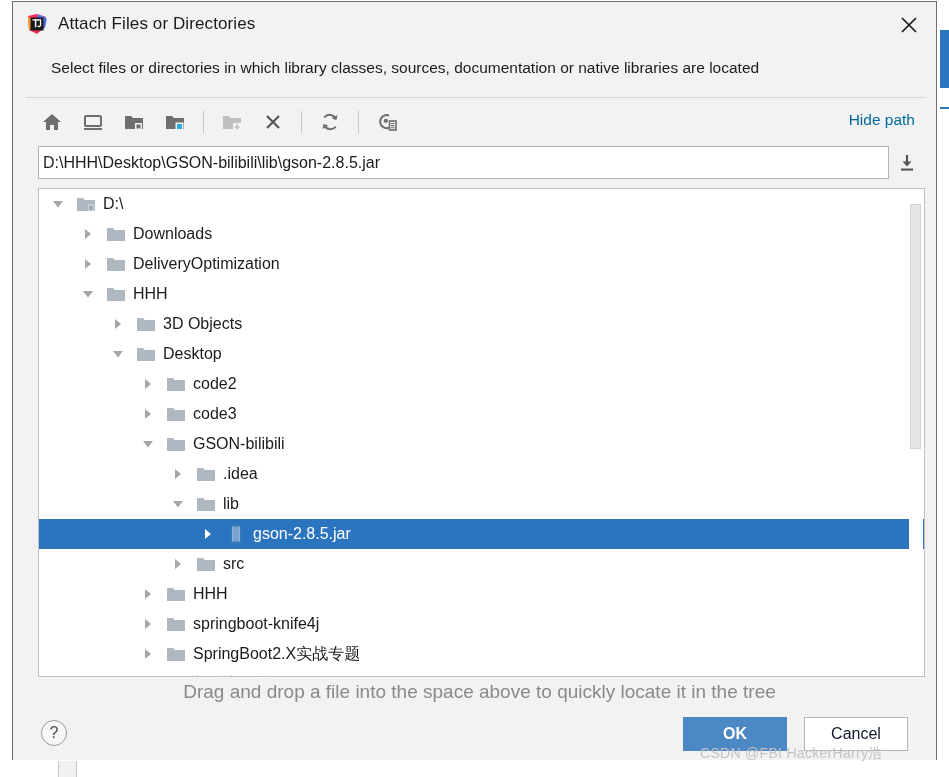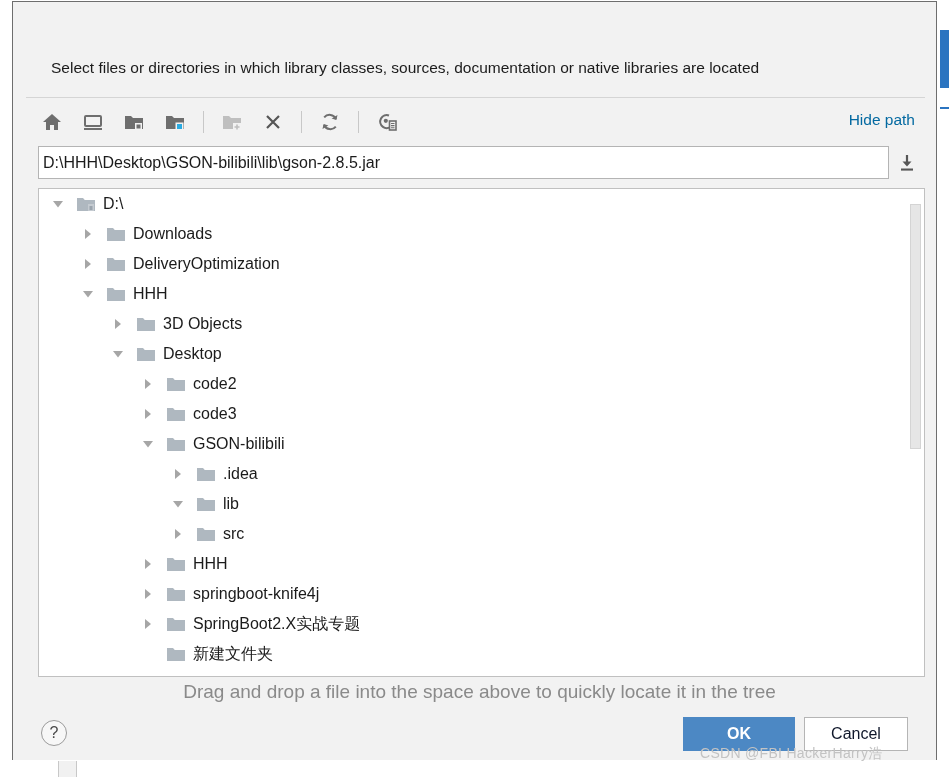--- a/index.html
+++ b/index.html
@@ -243,21 +243,21 @@
     top: 13px;
     height: 34px;
     font-family: "Liberation Sans", sans-serif;
     font-size: 16px;
     font-weight: bold;
     display: flex; align-items: center; justify-content: center;
     cursor: default;
   }
   .btn-ok {
     left: 670px;
-    width: 112px;
+    width: 104px;
     background: #4c88c4;
     color: #ffffff;
     border: 1px solid #4c88c4;
   }
   .btn-cancel {
     left: 791px;
     width: 104px;
     background: #ffffff;
     color: #0f172a;
     border: 1px solid #b5b5b5;
@@ -277,20 +277,40 @@
 
 <div id="page">
 
   <div class="bg-blue-strip"></div>
   <div class="bg-blue-strip2"></div>
   <div class="bg-grey-dot"></div>
   <div class="bg-bottom-tab"></div>
 
   <div id="dialog">
 
+    <div class="titlebar">
+      <span class="ij-logo">
+        <svg width="24" height="24" viewBox="0 0 24 24">
+          <path d="M3 4 L12 2 L21 5 L20 15 L12 22 L4 18 Z" fill="#fe2857"></path>
+          <path d="M12 2 L21 5 L20 14 L12 12 Z" fill="#9069d8"></path>
+          <path d="M3 4 L12 12 L4 18 Z" fill="#ff9c2e"></path>
+          <path d="M13 3 L22 7 L20 16 L12 19 Z" fill="#2b6fe0" opacity="0.75"></path>
+          <rect x="5.5" y="5.5" width="13" height="13" fill="#1b1b1b"></rect>
+          <rect x="7.5" y="7.3" width="6" height="1.3" fill="#ffffff"></rect>
+          <rect x="9.9" y="7.3" width="1.4" height="8" fill="#ffffff"></rect>
+          <path d="M12.6 7.3 h3.6 v5.6 a2.3 2.3 0 0 1 -4 1.6 l1.1 -1 a1 1 0 0 0 1.6 -0.6 v-4.3 h-2.3 z" fill="#ffffff"></path>
+        </svg>
+      </span>
+      <span class="title-text">Attach Files or Directories</span>
+      <span class="close-btn">
+        <svg width="30" height="30" viewBox="0 0 30 30">
+          <path d="M8 8 L22 22 M22 8 L8 22" stroke="#1b1b1b" stroke-width="1.7" fill="none"></path>
+        </svg>
+      </span>
+    </div>
 
     <div class="desc">Select files or directories in which library classes, sources, documentation or native libraries are located</div>
     <div class="hdr-divider"></div>
 
     <div class="toolbar">
 
       <span class="tb-btn" style="left:10px">
         <svg width="22" height="22" viewBox="0 0 22 22">
           <path d="M11 3 L20 11 H17 V19 H13 V14 H9 V19 H5 V11 H2 Z" fill="#6e6e6e"></path>
         </svg>
@@ -533,20 +553,37 @@
               </svg>
             </span>
             <span style="flex: 0 0 9px;"></span>
             <span class="ficon">
               <svg width="20" height="18" viewBox="0 0 20 18">
                 <path d="M1 3 h6 l1.8 2 H19 v11 H1 Z" fill="#afb8c0"></path>
               </svg>
             </span>
             <span class="label">lib</span>
           </div>
+          <div class="row sel">
+            <span style="flex: 0 0 160px;"></span>
+            <span class="twisty">
+              <svg width="14" height="14" viewBox="0 0 14 14">
+                <path d="M4 2 L10 7 L4 12 Z" fill="#ffffff"></path>
+              </svg>
+            </span>
+            <span style="flex: 0 0 9px;"></span>
+            <span class="ficon">
+              <svg width="20" height="18" viewBox="0 0 20 18">
+                <rect x="6" y="1" width="8" height="16" fill="#d9e6f2"></rect>
+                <rect x="6" y="1" width="8" height="16" fill="none" stroke="#4d7ea8" stroke-width="1"></rect>
+                <path d="M8 1 v16 M10 1 v16 M12 1 v16" stroke="#3f7fbf" stroke-width="1.3"></path>
+              </svg>
+            </span>
+            <span class="label">gson-2.8.5.jar</span>
+          </div>
           <div class="row">
             <span style="flex: 0 0 130px;"></span>
             <span class="twisty">
               <svg width="14" height="14" viewBox="0 0 14 14">
                 <path d="M4 2 L10 7 L4 12 Z" fill="#a6a6a6"></path>
               </svg>
             </span>
             <span style="flex: 0 0 9px;"></span>
             <span class="ficon">
               <svg width="20" height="18" viewBox="0 0 20 18">

